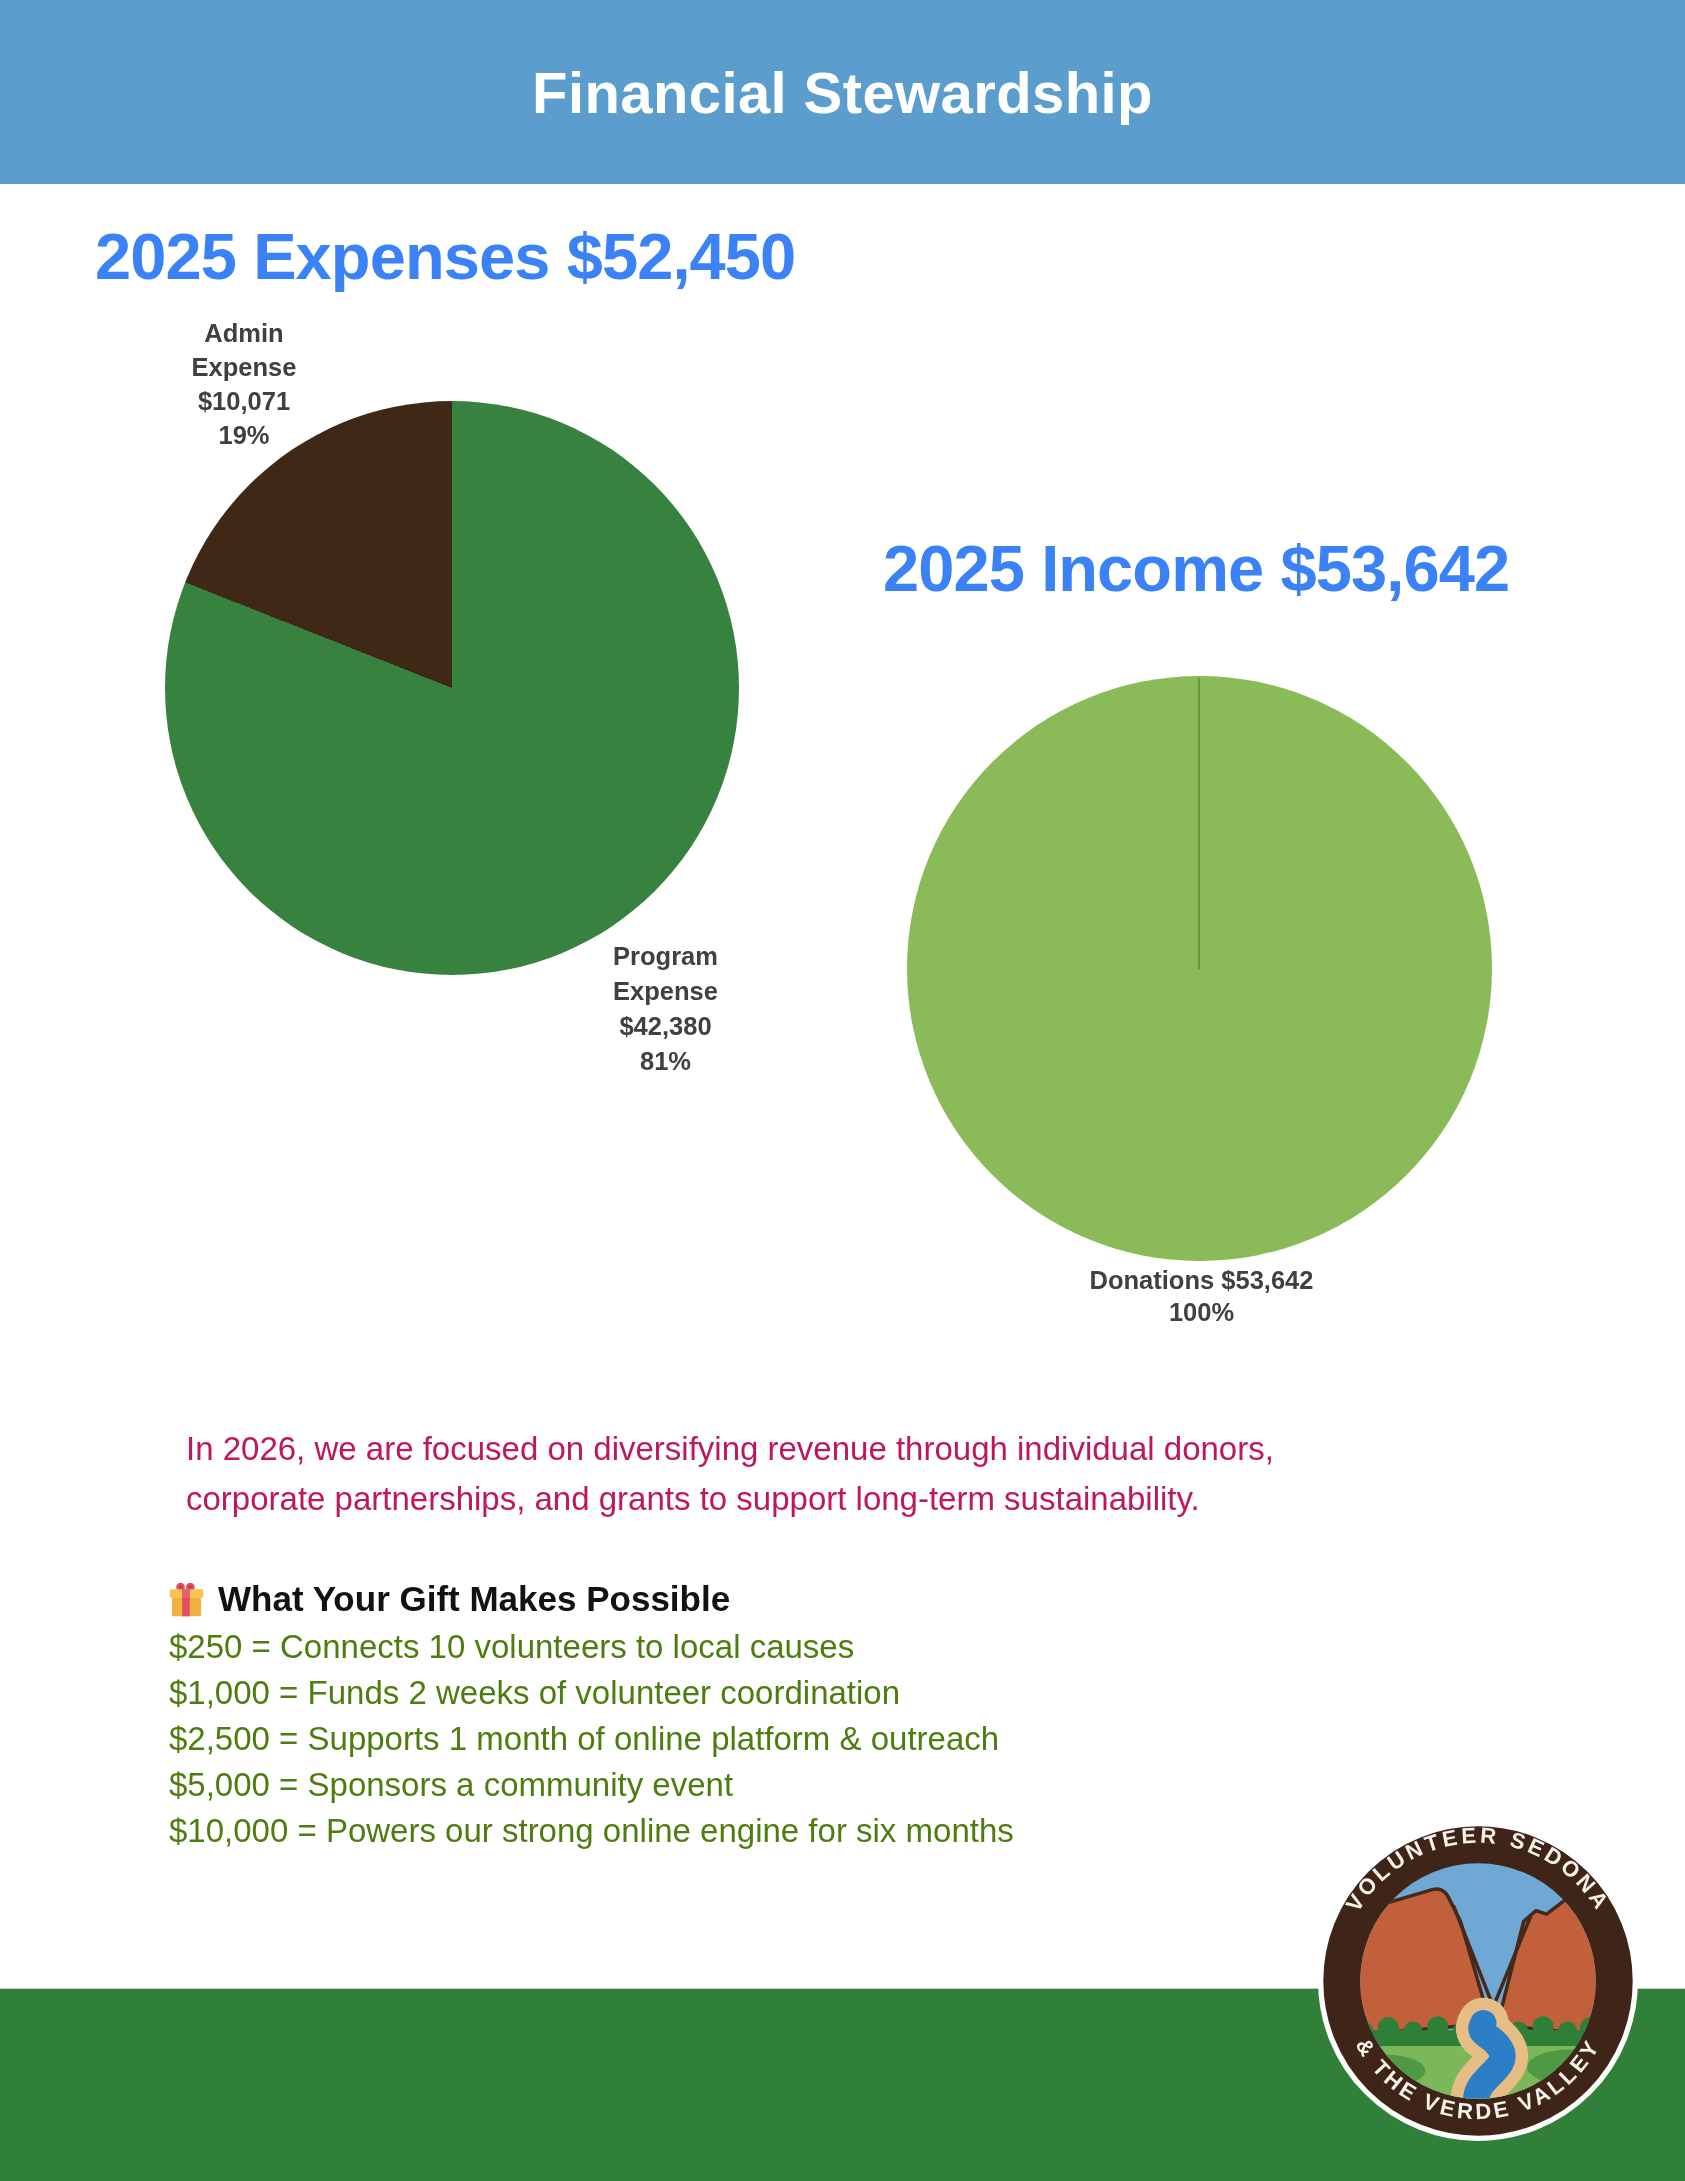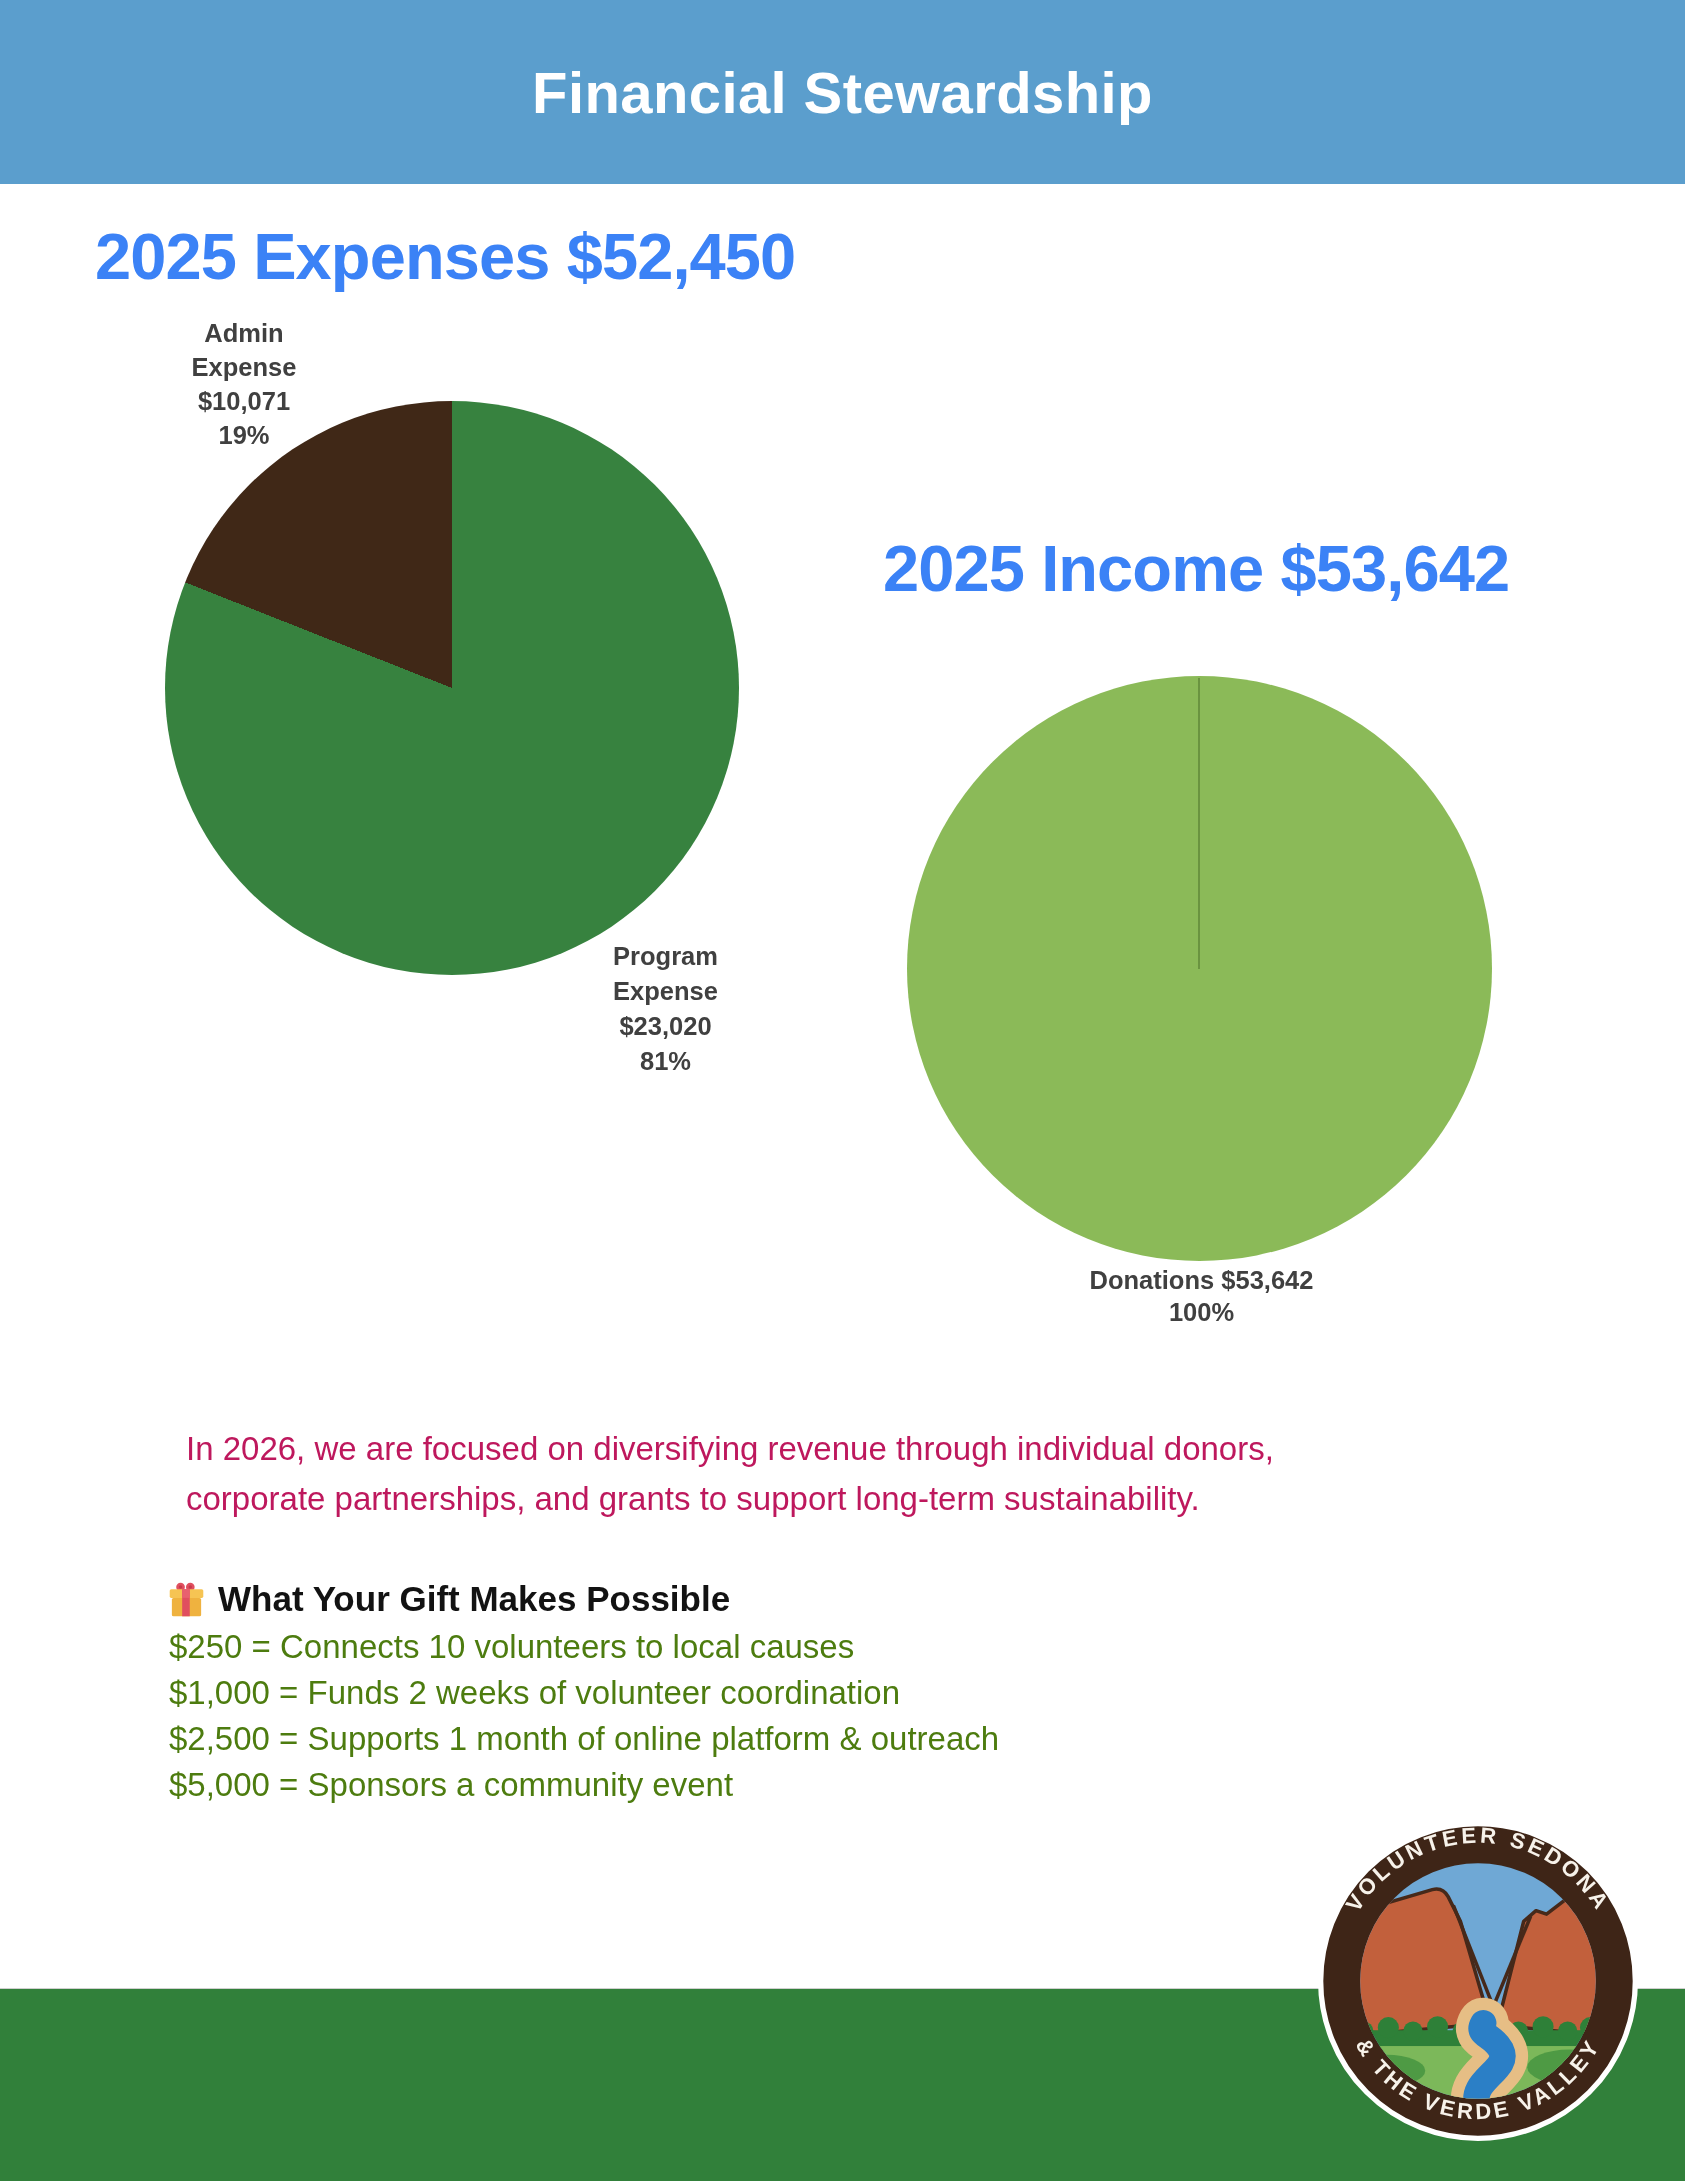--- a/index.html
+++ b/index.html
@@ -79,21 +79,21 @@
   <div class="pie-label" id="admin-label">
     <span>Admin</span>
     <span>Expense</span>
     <span>$10,071</span>
     <span>19%</span>
   </div>
 
   <div class="pie-label" id="program-label">
     <span>Program</span>
     <span>Expense</span>
-    <span>$23,020</span>
+    <span>$42,380</span>
     <span>81%</span>
   </div>
 
   <div class="section-title" id="income-title">2025 Income $53,642</div>
   <div class="pie" id="income-pie" style="background: conic-gradient(rgb(139, 186, 88) 0deg, rgb(139, 186, 88) 360deg);"></div>
   <div id="income-seam"></div>
 
   <div class="pie-label" id="donations-label">
     <span>Donations $53,642</span>
     <span>100%</span>
@@ -116,20 +116,21 @@
       <rect x="14" y="8.5" width="7" height="8" fill="#E8616F"></rect>
     </svg>
     <span>What Your Gift Makes Possible</span>
   </div>
 
   <div class="gift-list">
     <span class="gift-item">$250 = Connects 10 volunteers to local causes</span>
     <span class="gift-item">$1,000 = Funds 2 weeks of volunteer coordination</span>
     <span class="gift-item">$2,500 = Supports 1 month of online platform &amp; outreach</span>
     <span class="gift-item">$5,000 = Sponsors a community event</span>
+    <span class="gift-item">$10,000 = Powers our strong online engine for six months</span>
   </div>
 
   <div class="footer" style="background: rgb(49, 128, 58);"></div>
 
   <svg class="logo" viewBox="0 0 380 380">
     <defs>
       <clipPath id="sceneClip">
           <circle cx="190" cy="190" r="134"></circle>
         </clipPath>
       <path id="arcTop" d="M 54 111.5 A 157 157 0 0 1 326 111.5" fill="none"></path>

